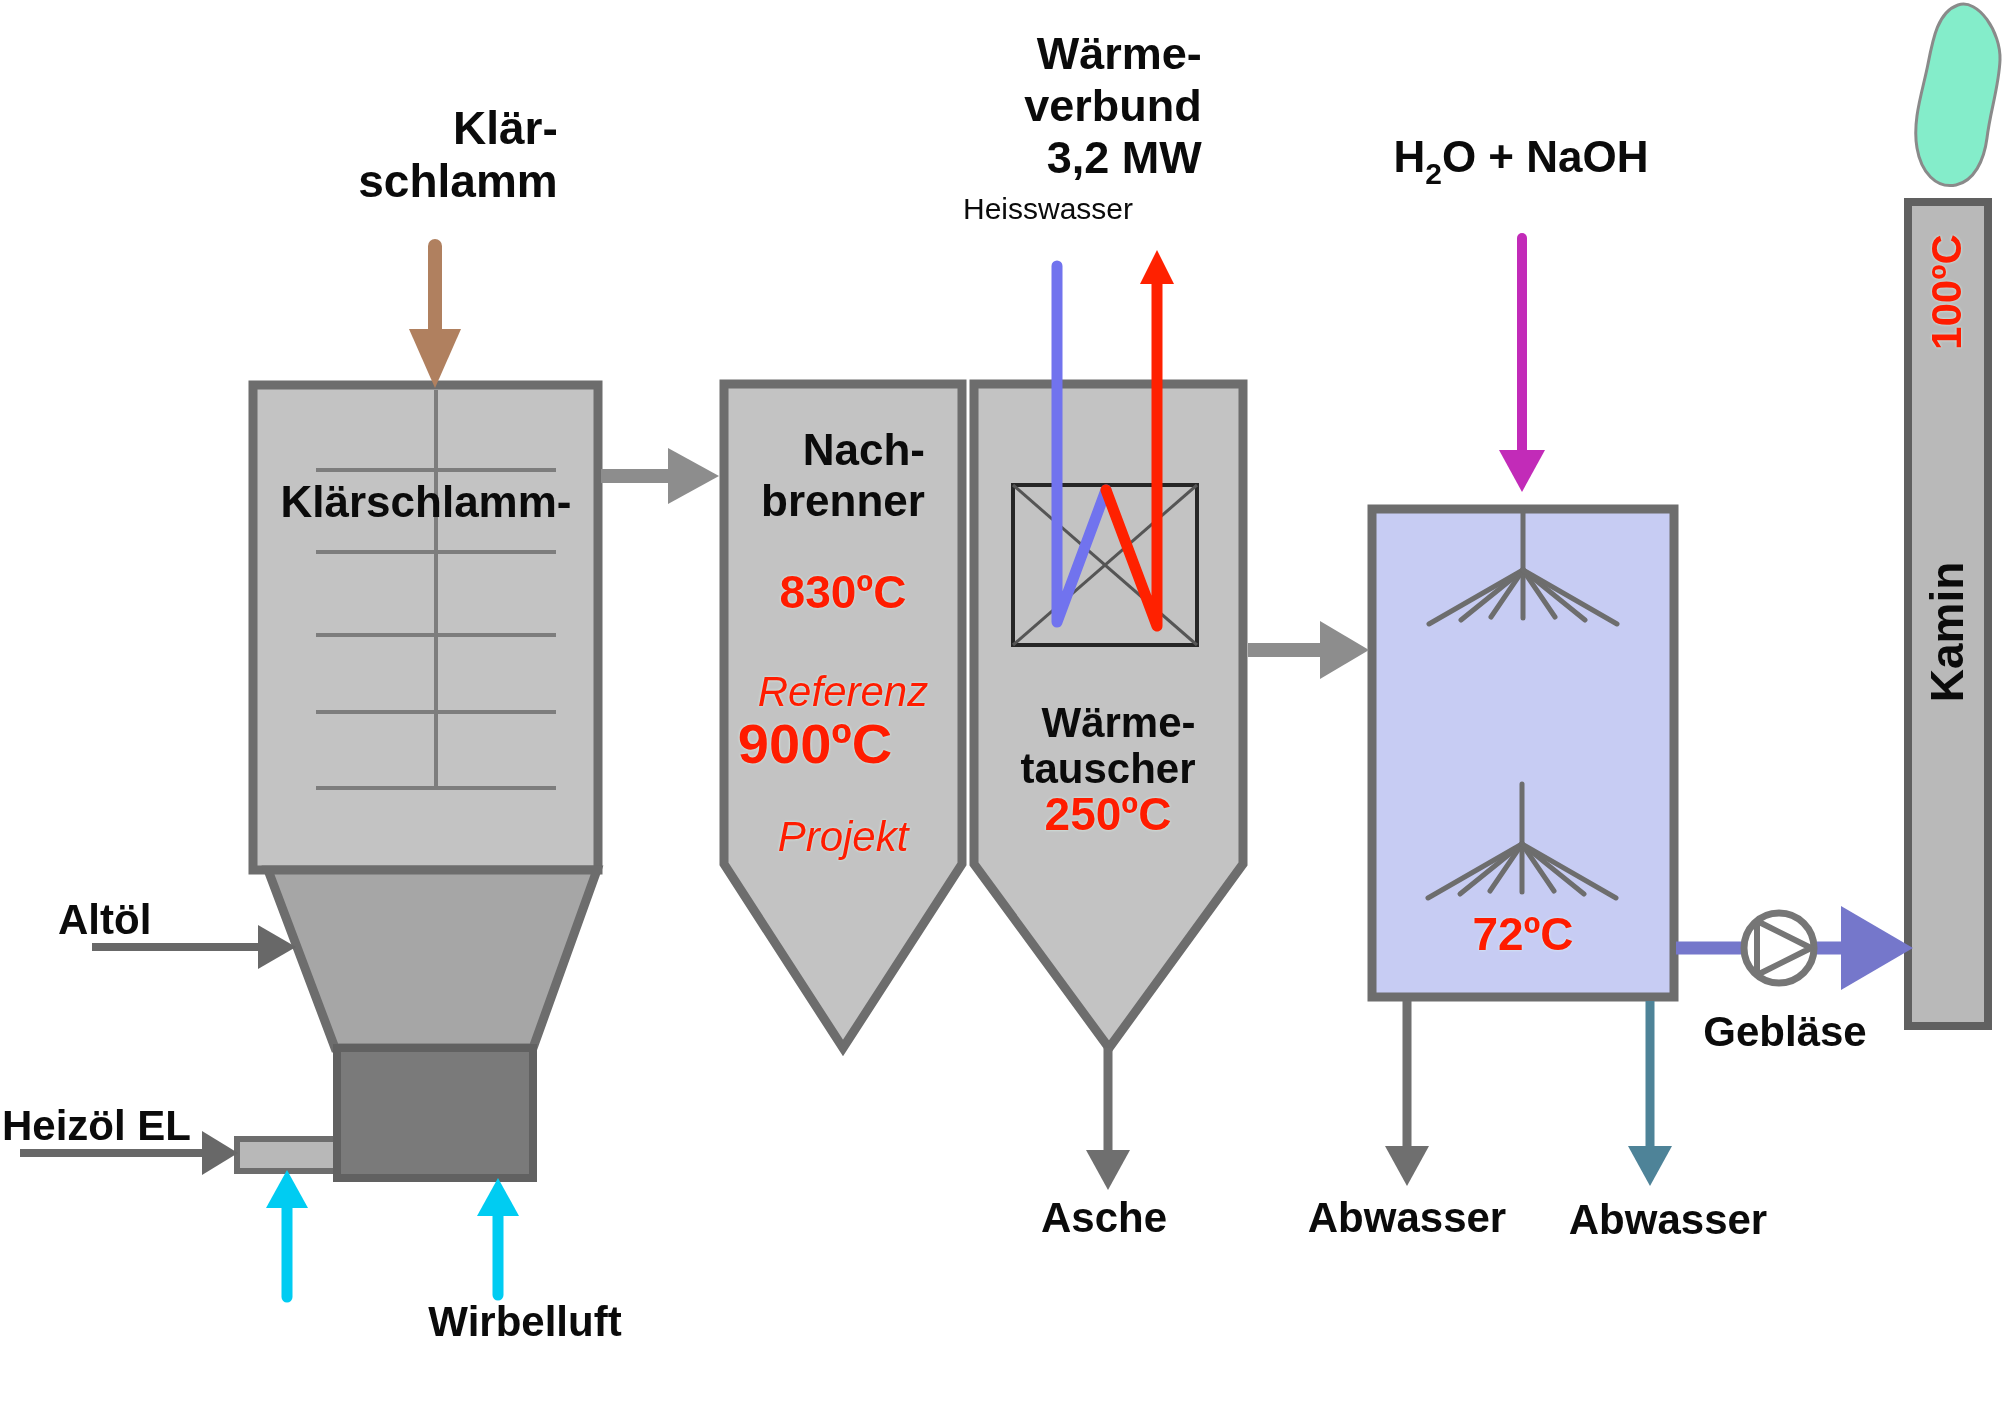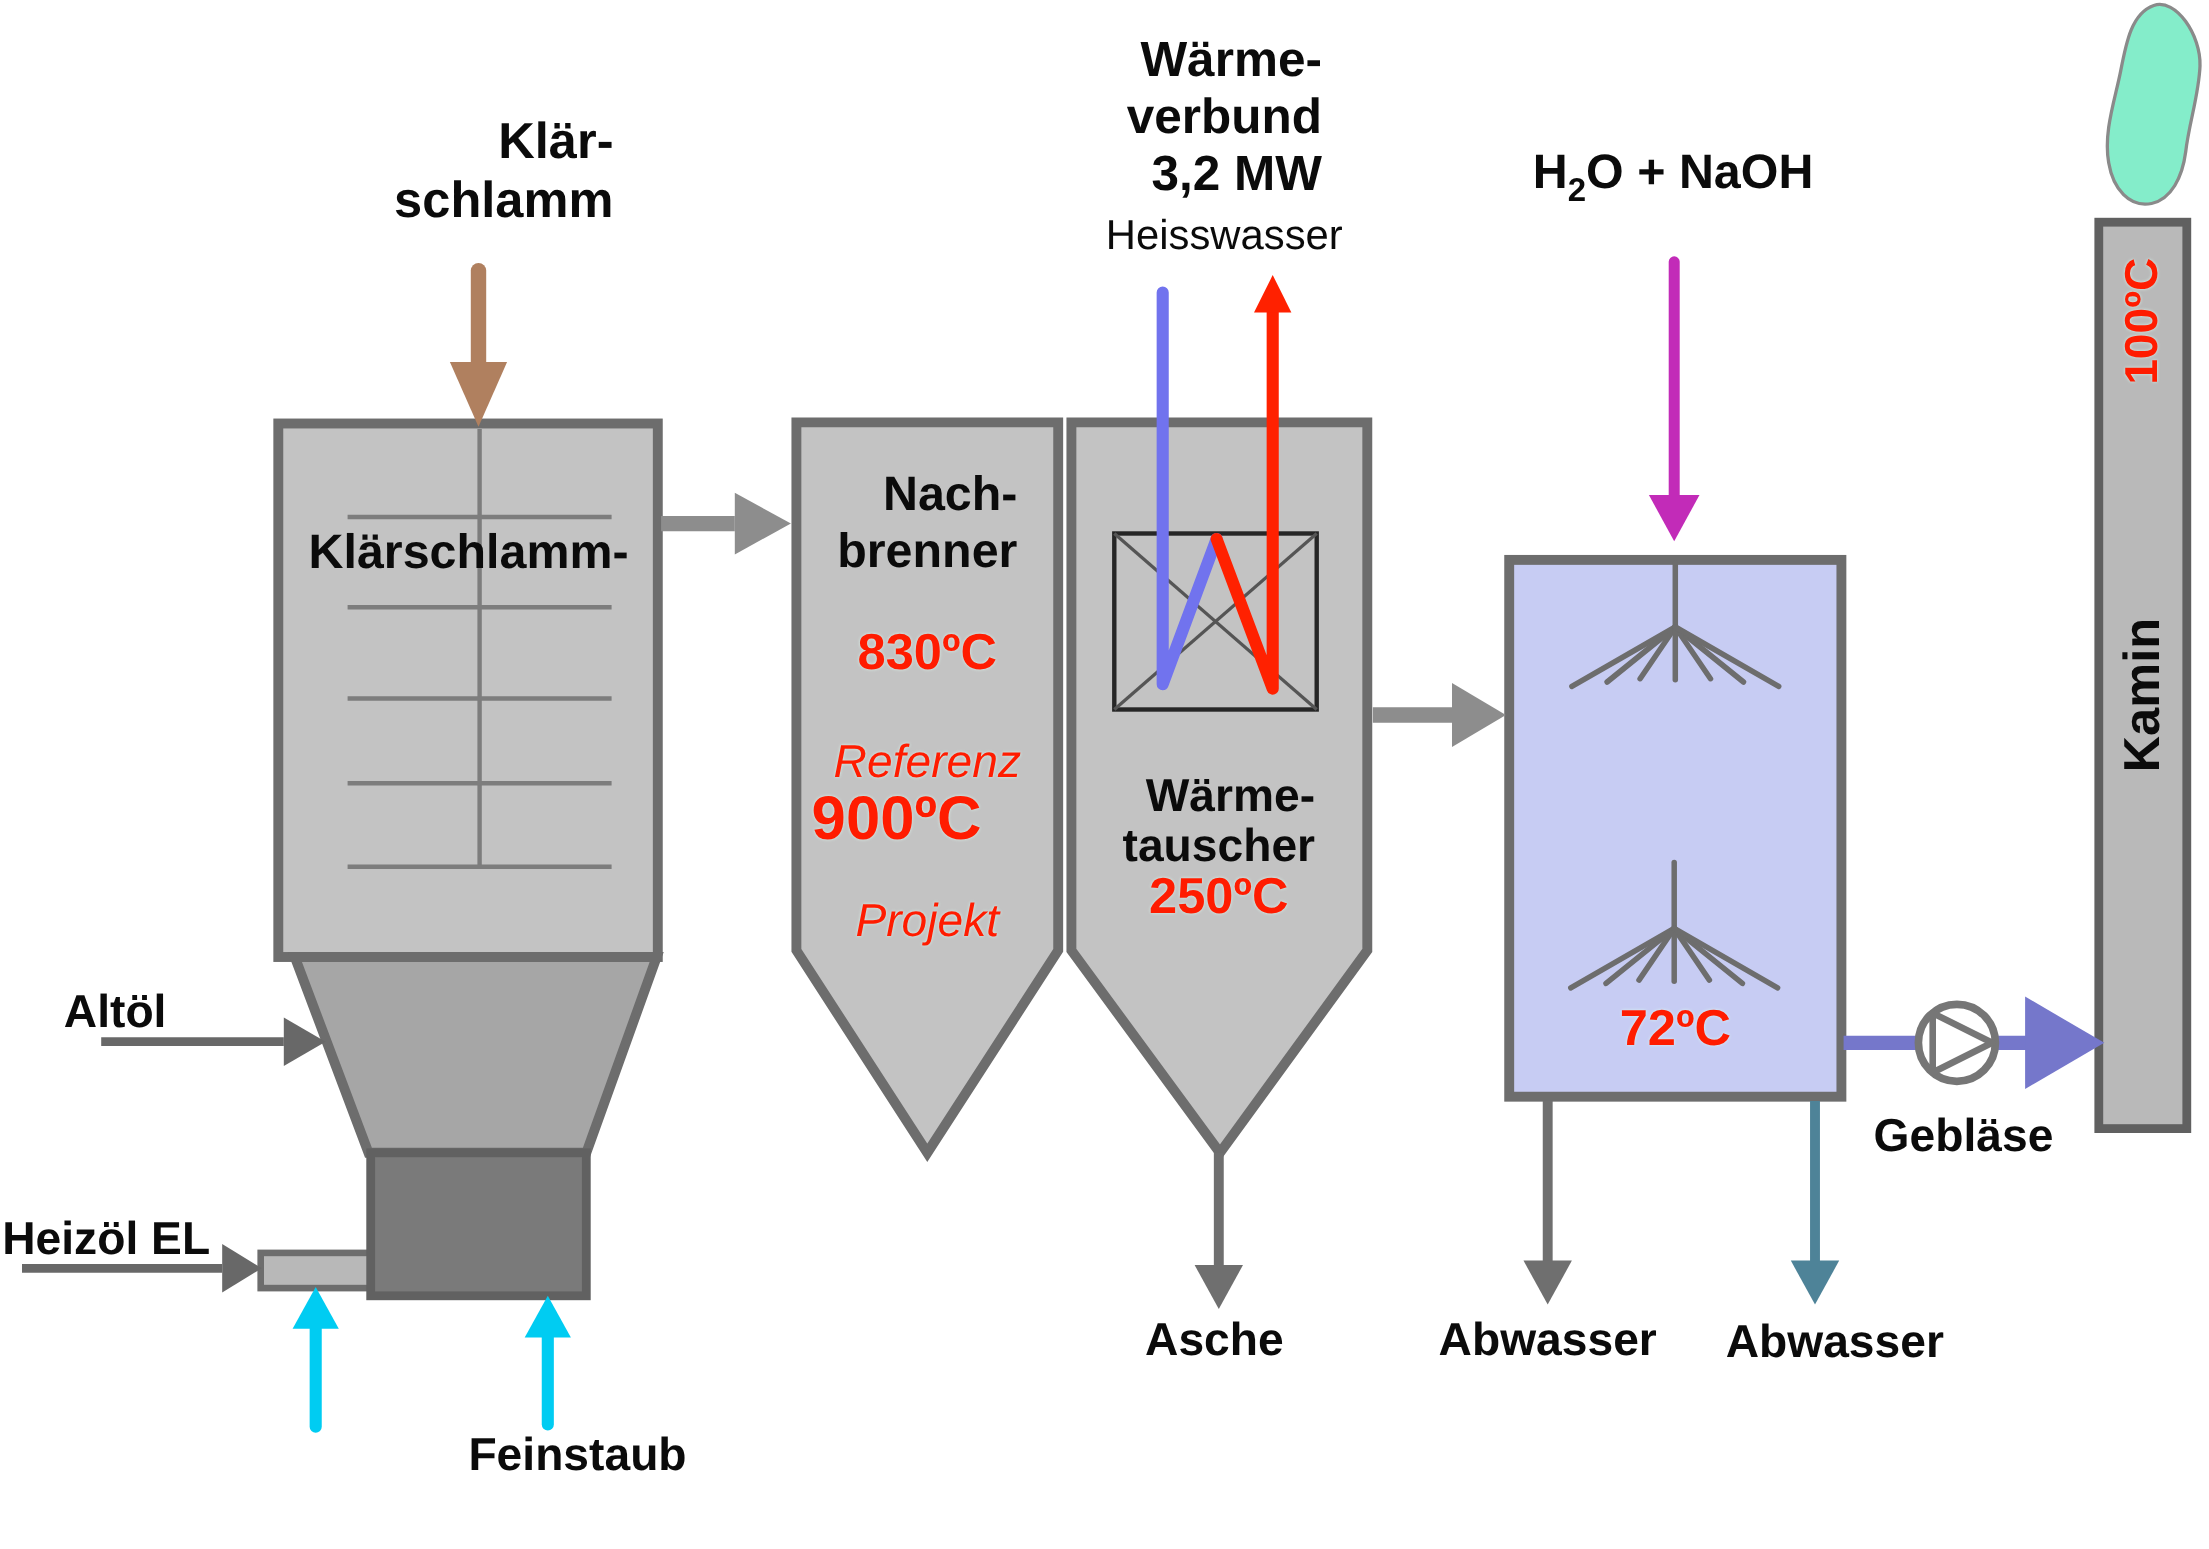--- a/index.html
+++ b/index.html
@@ -123,32 +123,32 @@
 <div class="lbl center" style="left:458px;top:102px;font-size:46px">
   <div>Klär-</div>
   <div>schlamm</div>
 </div>
 
 <div class="lbl center" style="left:1113px;top:28px;font-size:45px">
   <div>Wärme-</div>
   <div>verbund</div>
   <div>3,2 MW</div>
 </div>
-<div class="lbl center plain" style="left:1113px;top:192px;font-size:38px">Heisswasser</div>
+<div class="lbl center plain" style="left:1048px;top:192px;font-size:30px">Heisswasser</div>
 
 <div class="lbl center" style="left:1521px;top:131px;font-size:44px">
   <span>H</span><span class="sub">2</span><span>O + NaOH</span>
 </div>
 
 <div class="lbl" style="left:58px;top:896px;font-size:42px">Altöl</div>
 
 <div class="lbl" style="left:2px;top:1102px;font-size:42px">Heizöl EL</div>
 
 
-<div class="lbl center" style="left:525px;top:1298px;font-size:42px">Feinstaub</div>
+<div class="lbl center" style="left:525px;top:1298px;font-size:42px">Wirbelluft</div>
 
 <div class="lbl center" style="left:426px;top:476px;font-size:44px">
   <div>Klärschlamm-</div>
 </div>
 
 
 <div class="lbl center" style="left:843px;top:424px;font-size:44px">
   <div>Nach-</div>
   <div>brenner</div>
 </div>

